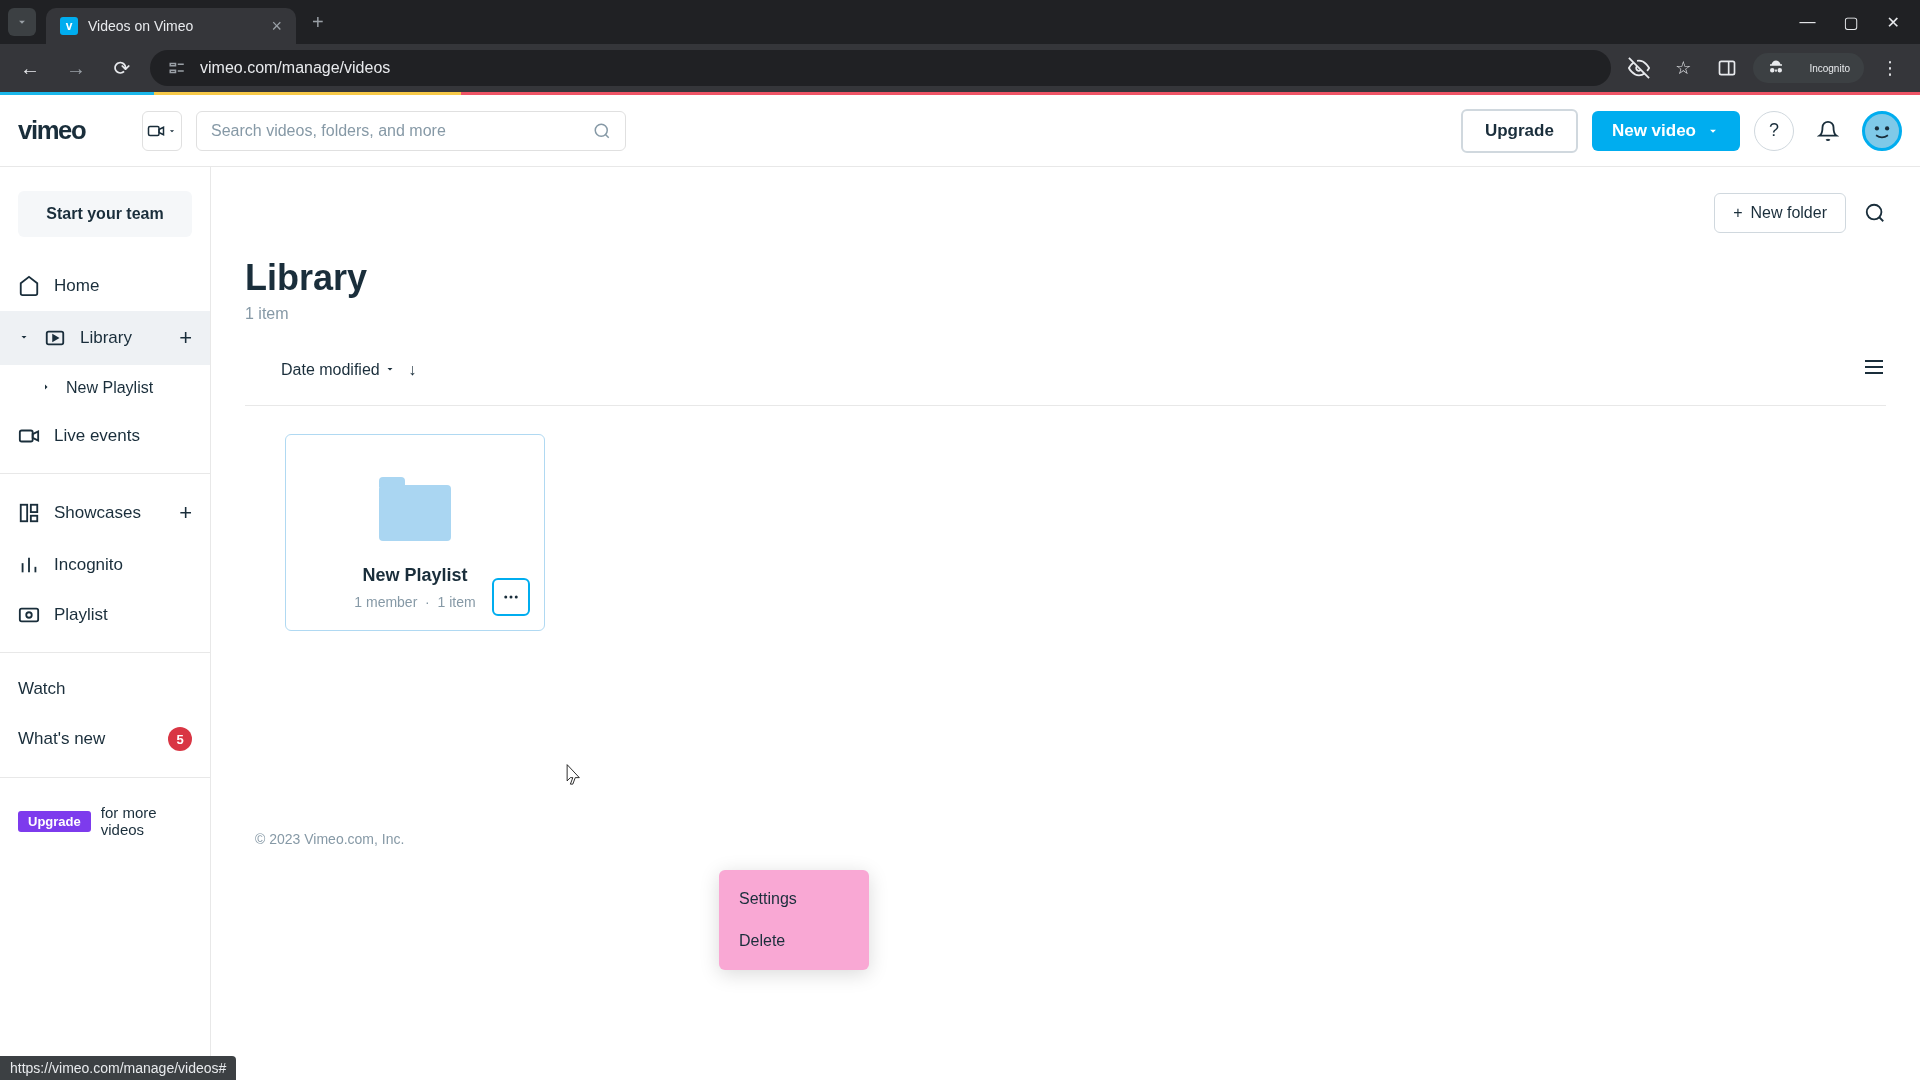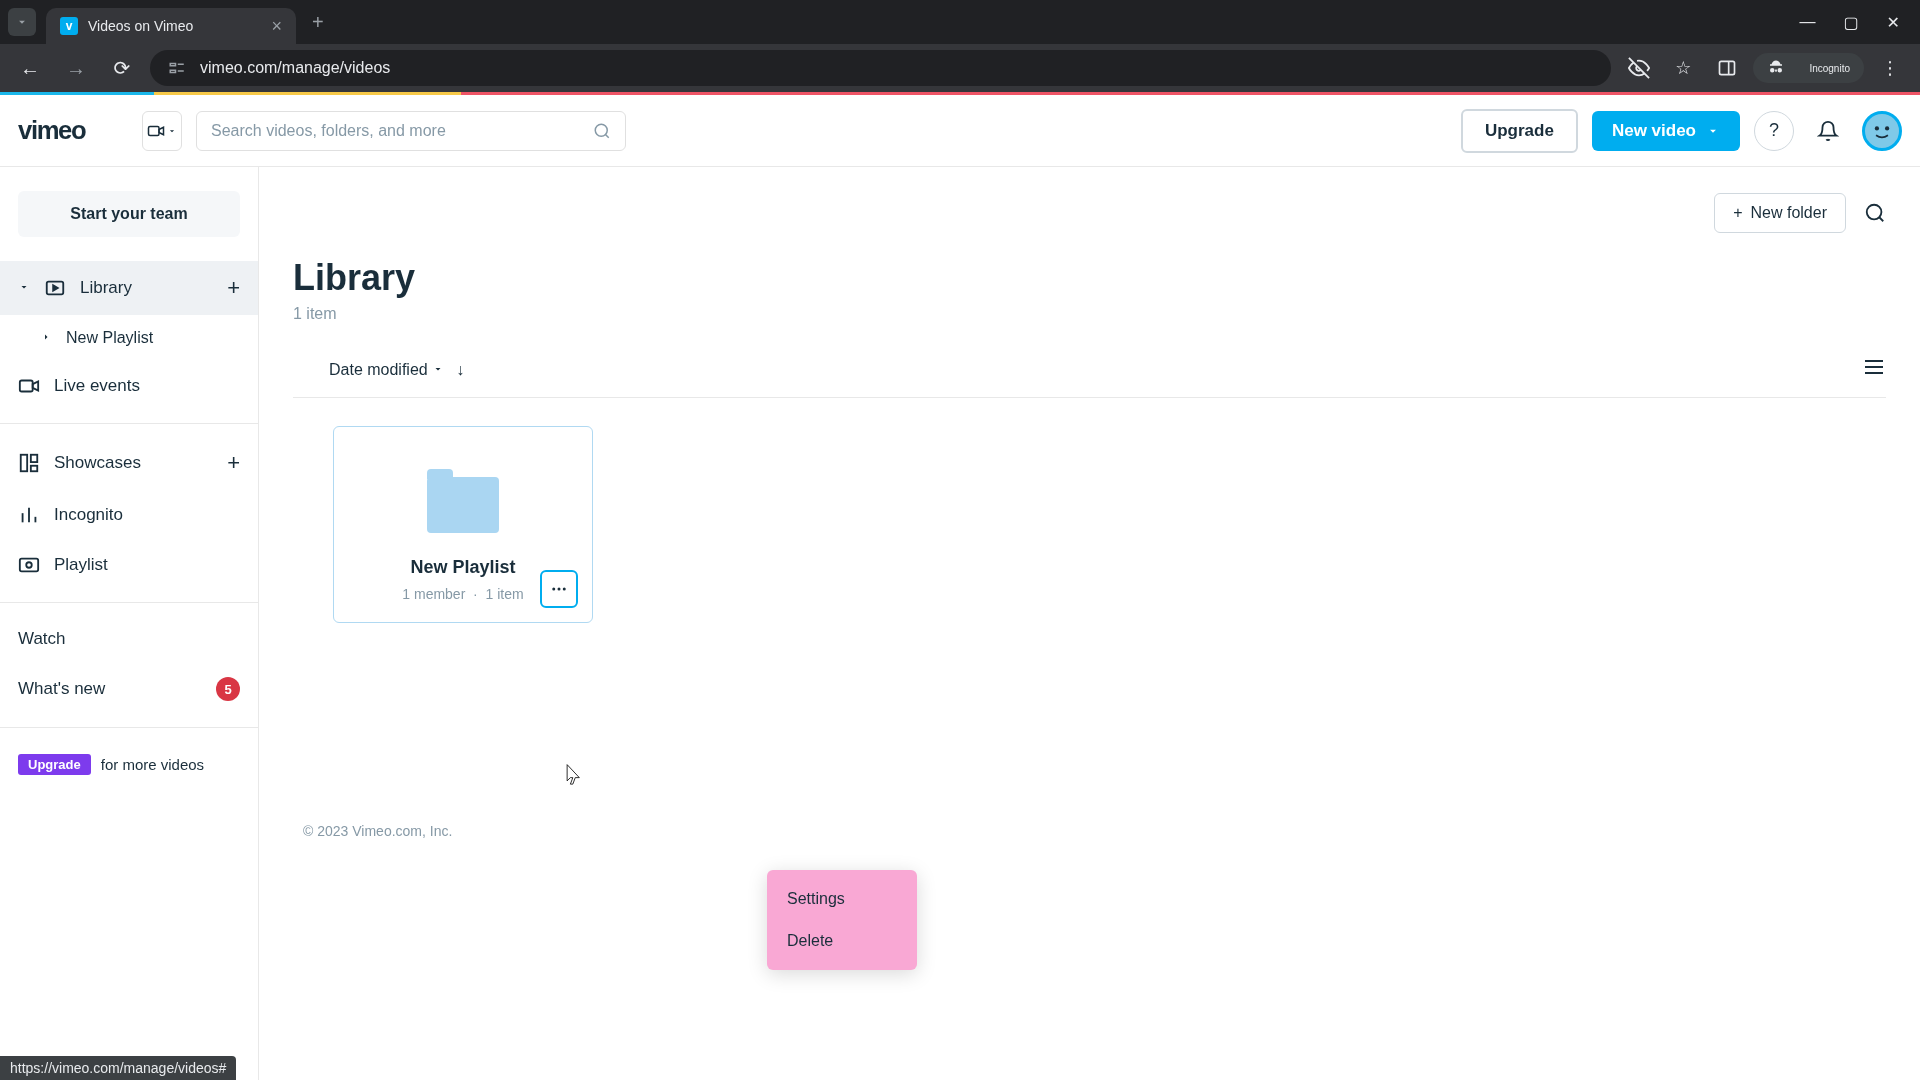--- a/index.html
+++ b/index.html
@@ -39,42 +39,42 @@
 .search-input::placeholder { color: #8699a6; }
 .header-spacer { flex: 1; }
 .upgrade-btn { padding: 10px 22px; border: 2px solid #d0d8de; border-radius: 6px; font-size: 17px; font-weight: 600; color: #1a2e3b; background: #fff; }
 .new-video-btn { padding: 10px 20px; background: #00adef; border-radius: 6px; color: #fff; font-size: 17px; font-weight: 600; display: flex; align-items: center; gap: 10px; }
 .icon-btn { width: 40px; height: 40px; display: flex; align-items: center; justify-content: center; border: 1.5px solid #d0d8de; border-radius: 50%; color: #1a2e3b; font-size: 18px; }
 .icon-btn.no-border { border: none; font-size: 22px; }
 .avatar { width: 40px; height: 40px; border-radius: 50%; background: #7fc9e8; border: 3px solid #00adef; }
 
 
 .app-body { flex: 1; display: flex; overflow: hidden; }
-.sidebar { width: 259px; border-right: 1px solid #e8e8e8; padding: 24px 0; display: flex; flex-direction: column; overflow-y: auto; }
+.sidebar { width: 211px; border-right: 1px solid #e8e8e8; padding: 24px 0; display: flex; flex-direction: column; overflow-y: auto; }
 .team-btn { margin: 0 18px 24px; padding: 14px; background: #f5f7f9; border-radius: 6px; text-align: center; font-size: 16px; font-weight: 600; color: #1a2e3b; }
 .nav-item { display: flex; align-items: center; padding: 14px 18px; font-size: 17px; color: #1a2e3b; gap: 14px; cursor: pointer; position: relative; }
 .nav-item.active { background: #eef1f4; }
 .nav-item.sub { padding-left: 40px; font-size: 16px; }
 .nav-icon { width: 22px; height: 22px; display: flex; align-items: center; justify-content: center; font-size: 20px; }
 .nav-label { flex: 1; }
 .nav-plus { font-size: 22px; color: #1a2e3b; font-weight: 300; }
 .nav-chevron { font-size: 14px; color: #1a2e3b; }
 .nav-divider { height: 1px; background: #e8e8e8; margin: 12px 0; }
 .nav-badge { background: #d93644; color: #fff; width: 24px; height: 24px; border-radius: 12px; display: flex; align-items: center; justify-content: center; font-size: 13px; font-weight: 600; }
 .upgrade-line { padding: 14px 18px; display: flex; align-items: center; gap: 10px; font-size: 15px; color: #1a2e3b; }
 .upgrade-pill { background: #7d3bed; color: #fff; padding: 3px 10px; border-radius: 3px; font-size: 13px; font-weight: 600; }
 
 
 .main { flex: 1; padding: 26px 34px; position: relative; overflow: auto; }
 .main-topbar { display: flex; justify-content: flex-end; align-items: center; gap: 18px; margin-bottom: 24px; }
 .new-folder-btn { padding: 10px 18px; border: 1px solid #d0d8de; border-radius: 6px; font-size: 16px; font-weight: 500; color: #1a2e3b; display: flex; align-items: center; gap: 8px; }
 .main-search { width: 22px; height: 22px; color: #1a2e3b; font-size: 20px; }
 .page-title { font-size: 36px; font-weight: 700; color: #1a2e3b; margin-bottom: 6px; }
 .page-subtitle { font-size: 16px; color: #8699a6; margin-bottom: 32px; }
-.sort-row { display: flex; align-items: center; gap: 12px; padding-bottom: 12px; border-bottom: 1px solid #e8e8e8; margin-bottom: 28px; padding-left: 36px; }
+.sort-row { display: flex; align-items: center; gap: 12px; padding-bottom: 20px; border-bottom: 1px solid #e8e8e8; margin-bottom: 28px; padding-left: 36px; }
 .sort-label { font-size: 16px; color: #1a2e3b; }
 .sort-icon { color: #1a2e3b; font-size: 16px; }
 .view-toggle { margin-left: auto; font-size: 22px; color: #1a2e3b; }
 
 
 .card { width: 260px; border: 1.5px solid #b0d9f2; border-radius: 6px; padding: 50px 20px 20px; text-align: center; position: relative; margin-left: 40px; }
 .folder-icon { width: 72px; height: 56px; background: #aad6f2; border-radius: 4px; margin: 0 auto 24px; position: relative; }
 .folder-icon::before { content: ""; position: absolute; top: -8px; left: 0; width: 26px; height: 10px; background: #aad6f2; border-radius: 4px 4px 0 0; }
 .card-title { font-size: 18px; font-weight: 700; color: #1a2e3b; margin-bottom: 8px; }
 .card-meta { font-size: 14px; color: #8699a6; }
@@ -199,20 +199,28 @@
           <circle cx="26" cy="17" r="2.5" fill="#1a2e3b"></circle>
           <path d="M13 25 Q20 30 27 25" stroke="#1a2e3b" stroke-width="2" fill="none"></path>
         </svg>
     </div>
   </div>
 
   <div class="app-body">
     <div class="sidebar">
       <div class="team-btn">Start your team</div>
 
+      <div class="nav-item">
+        <span class="nav-icon">
+          <svg width="22" height="22" viewBox="0 0 24 24" fill="none" stroke="currentColor" stroke-width="2">
+              <path d="M3 9l9-7 9 7v11a2 2 0 0 1-2 2H5a2 2 0 0 1-2-2z"></path>
+            </svg>
+        </span>
+        <span class="nav-label">Home</span>
+      </div>
 
       <div class="nav-item active">
         <span class="nav-chevron">
           <svg width="12" height="12" viewBox="0 0 24 24" fill="currentColor">
               <path d="M7 10l5 5 5-5z"></path>
             </svg>
         </span>
         <span class="nav-icon">
           <svg width="22" height="22" viewBox="0 0 24 24" fill="none" stroke="currentColor" stroke-width="2">
               <rect x="3" y="5" width="18" height="14" rx="2"></rect>

